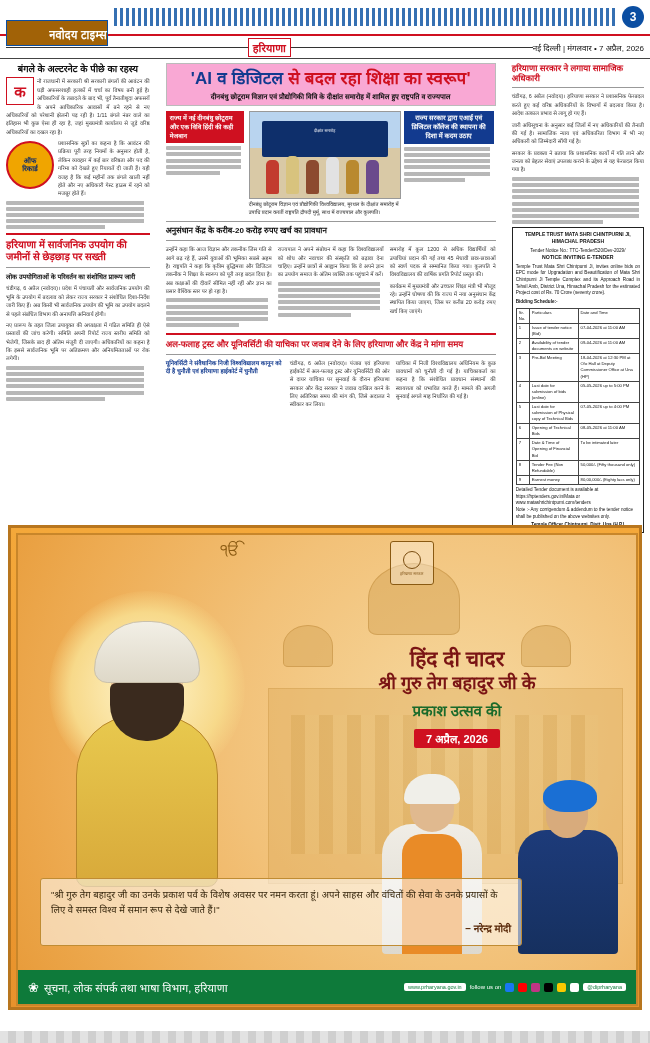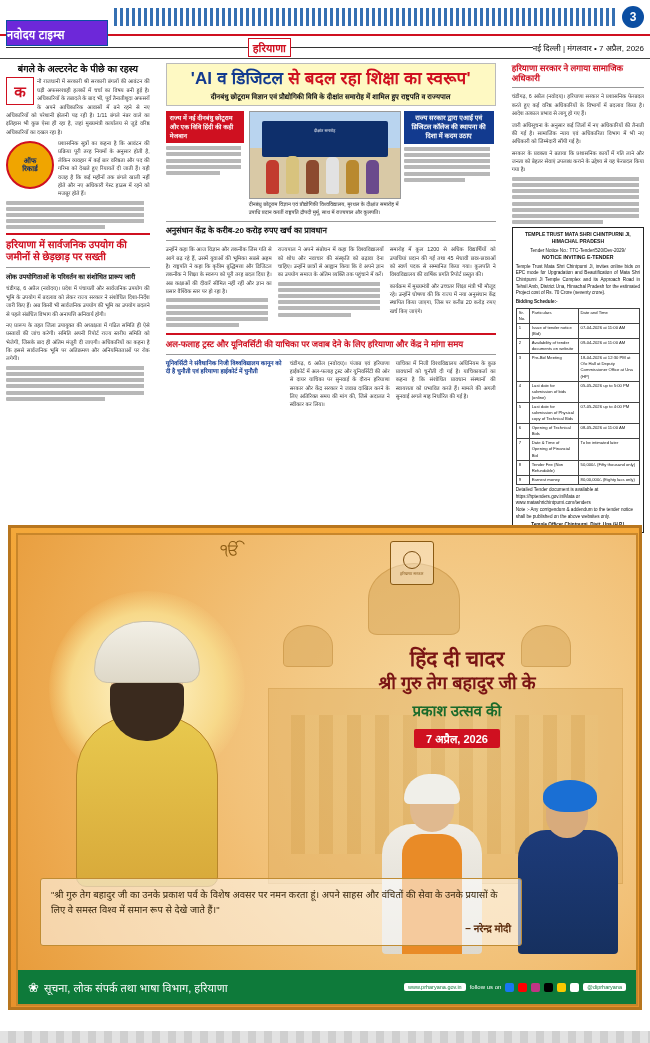--- a/index.html
+++ b/index.html
@@ -1,21 +1,21 @@
 <!DOCTYPE html>
 <html><head>
 <meta charset="utf-8">
 <style>
   html,body{margin:0;padding:0;background:#bdbdbd;}
   body{font-family:"Liberation Sans",sans-serif;}
   .page{width:650px;height:1043px;background:#fff;position:relative;overflow:hidden;}
 
   
   .masthead{height:30px;border-bottom:2px solid #cf1020;display:flex;align-items:center;padding:2px 6px;position:relative;}
-  .logo-box{width:100px;height:24px;background:#6d28d9;color:#fff;display:flex;align-items:center;justify-content:flex-start;
+  .logo-box{width:100px;height:24px;background:#a16207;color:#fff;display:flex;align-items:center;justify-content:flex-end;
             font-size:11px;font-weight:bold;letter-spacing:.3px;border:1px solid #0b4ea2;margin-top:32px;}
   .logo-box span{transform:scaleY(1.15);}
   .mast-strip{flex:1;height:18px;margin:0 6px;background:
      repeating-linear-gradient(90deg,#1257a5 0 3px,#fff 3px 6px);opacity:.85;}
   .edition-badge{width:22px;height:22px;border-radius:50%;background:#0b4ea2;color:#fff;
      display:flex;align-items:center;justify-content:center;font-size:12px;font-weight:bold;}
 
   .mast2{height:22px;display:flex;align-items:center;border-bottom:1px solid #444;padding:0 6px;}
   .har-title{border:1px solid #cf1020;color:#cf1020;font-size:11px;font-weight:bold;padding:1px 4px;}
   .mast2 .dateline{margin-left:auto;font-size:8px;color:#111;}
@@ -38,21 +38,21 @@
 
   
   .kicker{font-size:9.5px;font-weight:bold;color:#111;text-align:center;line-height:1.2;margin-bottom:3px;}
   .drop{float:left;width:26px;height:26px;margin:0 3px 1px 0;border:1px solid #cf1020;color:#cf1020;
         font-size:15px;font-weight:bold;display:flex;align-items:center;justify-content:center;}
   .offrecord{width:44px;height:44px;border-radius:50%;background:#f0a500;color:#0b2a6b;font-size:7px;
      font-weight:bold;display:flex;flex-direction:column;align-items:center;justify-content:center;
      float:left;margin:2px 4px 2px 0;line-height:1.2;text-align:center;border:2px solid #cf1020;}
 
   
-  .headline-wrap{border:1px solid #bbb;padding:4px 5px;background:#fef9c3;}
+  .headline-wrap{border:1px solid #bbb;padding:4px 5px;background:#f9a8d4;}
   .headline{font-size:17px;font-weight:bold;color:#cf1020;text-align:center;line-height:1.25;letter-spacing:.2px;}
   .headline .blue{color:#123a8f;}
   .subhead{font-size:7px;color:#111;text-align:center;margin-top:3px;font-weight:bold;}
 
   .mid-row{display:flex;gap:5px;margin-top:5px;}
   .mid-a{width:78px;}
   .mid-b{width:150px;}
   .mid-c{width:90px;}
 
   .redbox{background:#cf1020;color:#fff;font-size:6.4px;font-weight:bold;padding:3px 4px;line-height:1.35;}

